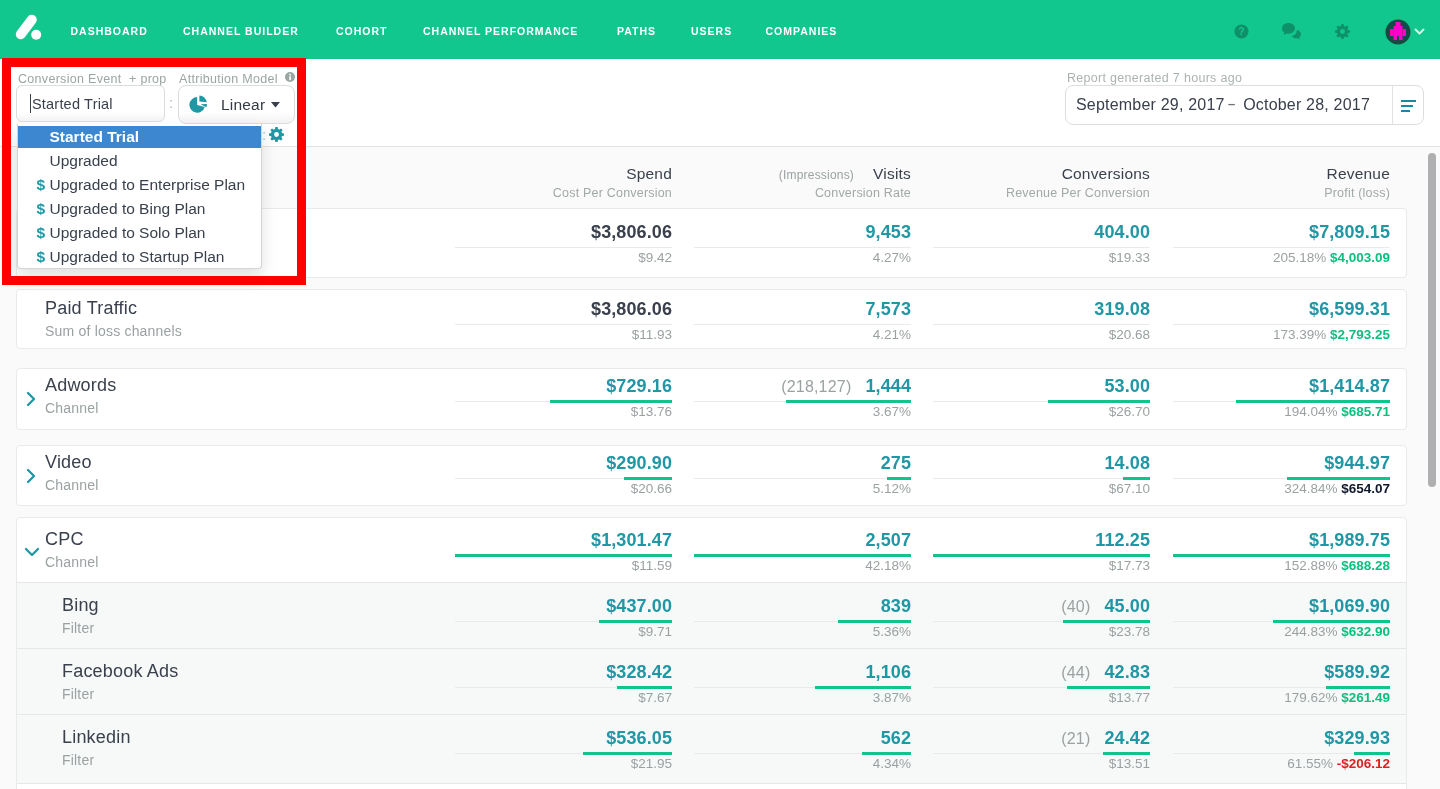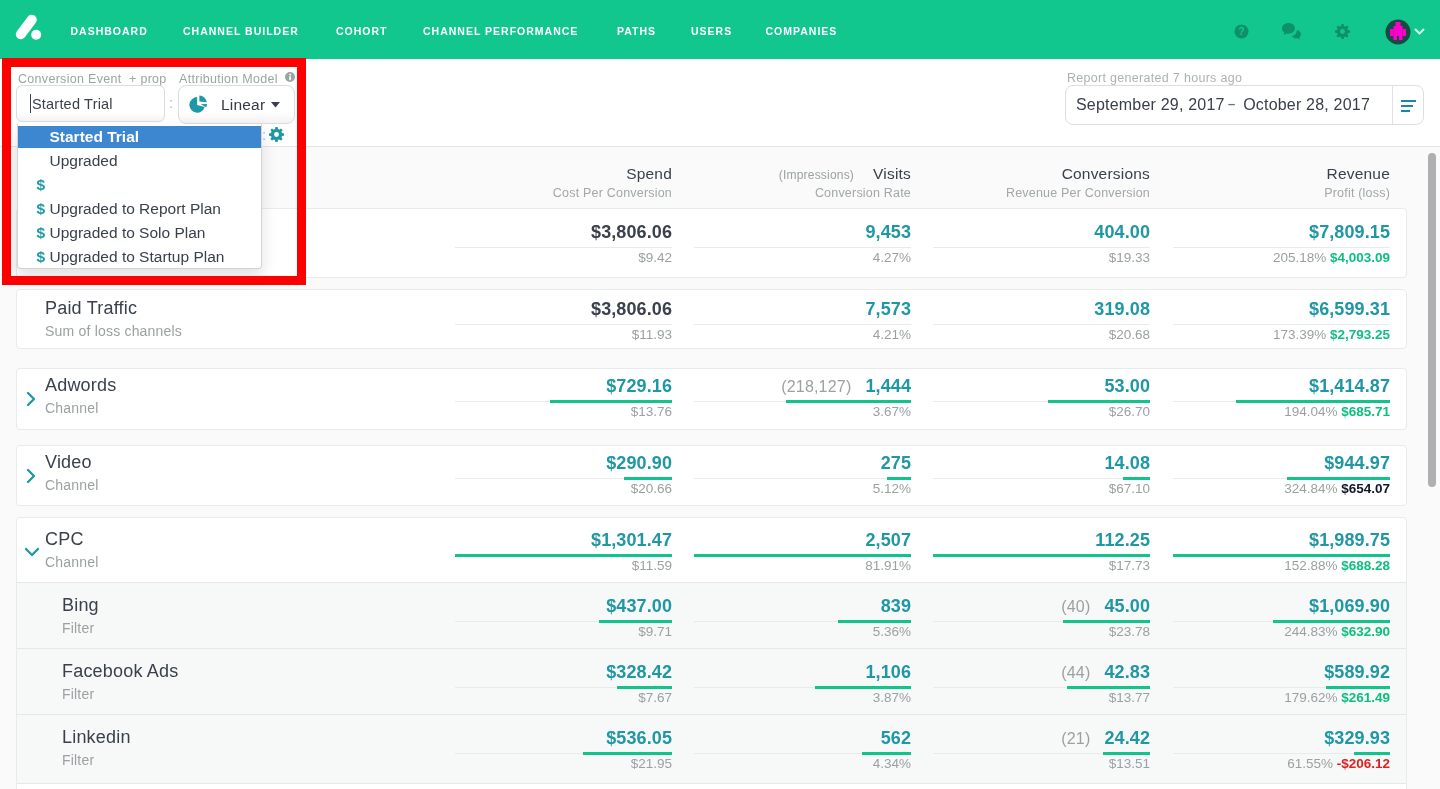--- a/index.html
+++ b/index.html
@@ -153,21 +153,21 @@
 <svg style="position:absolute;left:24px;top:546px" width="16" height="16">
     <polyline points="2,3 8,9 14,3" fill="none" stroke="#1F97A4" stroke-width="2.3" stroke-linecap="round" stroke-linejoin="round"></polyline>
   </svg>
 <div class="dv" style="right:768px;top:554.5px"></div>
 <div class="bar" style="right:768px;top:553.5px;width:217px"></div>
 <div class="mv" style="right:768px;top:529.5px;color:#1F97A4">$1,301.47</div>
 <div class="sv" style="right:768px;top:558px"><span class="sg">$11.59</span></div>
 <div class="dv" style="right:529px;top:554.5px"></div>
 <div class="bar" style="right:529px;top:553.5px;width:217px"></div>
 <div class="mv" style="right:529px;top:529.5px;color:#1F97A4">2,507</div>
-<div class="sv" style="right:529px;top:558px"><span class="sg">81.91%</span></div>
+<div class="sv" style="right:529px;top:558px"><span class="sg">42.18%</span></div>
 <div class="dv" style="right:290px;top:554.5px"></div>
 <div class="bar" style="right:290px;top:553.5px;width:217px"></div>
 <div class="mv" style="right:290px;top:529.5px;color:#1F97A4">112.25</div>
 <div class="sv" style="right:290px;top:558px"><span class="sg">$17.73</span></div>
 <div class="dv" style="right:50px;top:554.5px"></div>
 <div class="bar" style="right:50px;top:553.5px;width:217px"></div>
 <div class="mv" style="right:50px;top:529.5px;color:#1F97A4">$1,989.75</div>
 <div class="sv" style="right:50px;top:558px"><span class="sg">152.88%</span> <b style="color:#0CBF7E">$688.28</b></div>
 <div class="title" style="left:62px;top:594.5px">Bing</div>
 <div class="sub" style="left:62px;top:619.5px">Filter</div>
@@ -260,24 +260,25 @@
   </svg>
 <div class="abs" style="left:16.5px;top:124px;width:245.5px;height:144.5px;background:#fff;border:1px solid #D4D4D4;border-top:none;border-radius:0 0 4px 4px;box-shadow:0 8px 16px rgba(0,0,0,.12)">
 <div class="ddit" style="top:1.5px;height:22px;line-height:22px;background:#3C87D0;color:#fff;font-weight:bold;">
       <span style="position:absolute;left:32px">Started Trial</span>
     </div>
 <div class="ddit" style="top:24.5px;padding-left:44px;">
       <span style="position:absolute;left:32px">Upgraded</span>
     </div>
 <div class="ddit" style="top:48.5px;">
       <span style="position:absolute;left:19px;color:#1F97A4;font-weight:bold">$</span>
+      <span style="position:absolute;left:32px">Upgraded to Enterprise Plan</span>
     </div>
 <div class="ddit" style="top:72.5px;">
       <span style="position:absolute;left:19px;color:#1F97A4;font-weight:bold">$</span>
-      <span style="position:absolute;left:32px">Upgraded to Report Plan</span>
+      <span style="position:absolute;left:32px">Upgraded to Bing Plan</span>
     </div>
 <div class="ddit" style="top:96.5px;">
       <span style="position:absolute;left:19px;color:#1F97A4;font-weight:bold">$</span>
       <span style="position:absolute;left:32px">Upgraded to Solo Plan</span>
     </div>
 <div class="ddit" style="top:120.5px;">
       <span style="position:absolute;left:19px;color:#1F97A4;font-weight:bold">$</span>
       <span style="position:absolute;left:32px">Upgraded to Startup Plan</span>
     </div>
 </div>

